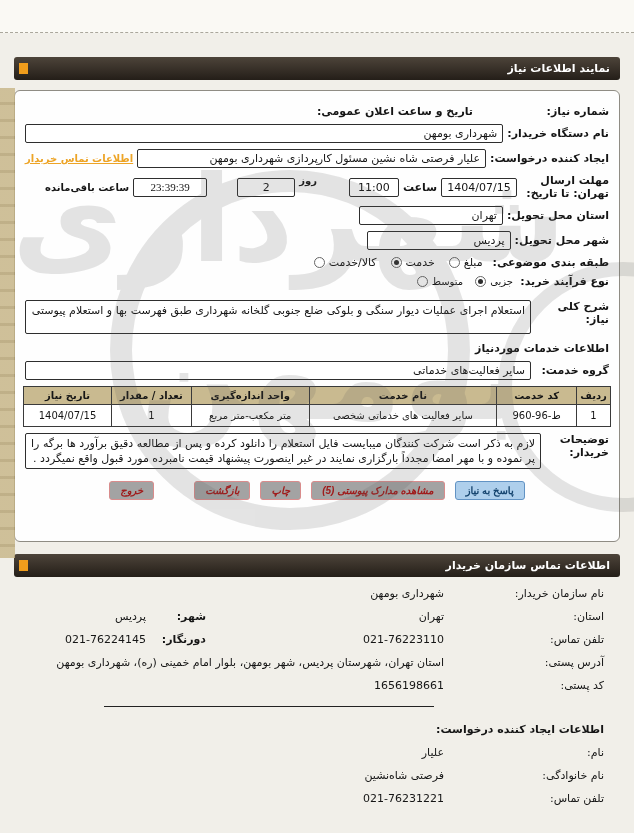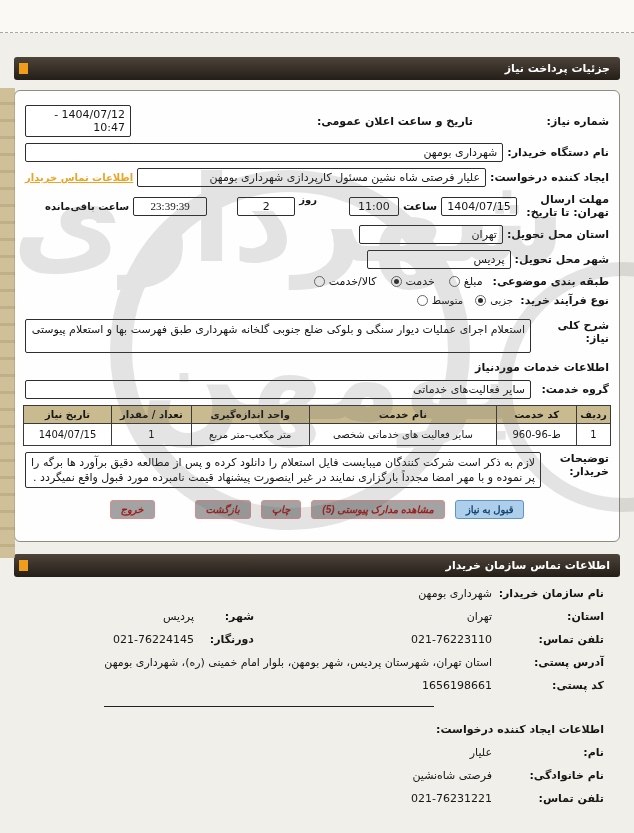--- a/index.html
+++ b/index.html
@@ -50,21 +50,21 @@
   table.svc td { background:#fff; border:1px solid #3a3a3a; padding:5px 3px; text-align:center; }
 
   .btnrow { display:flex; justify-content:center; align-items:center; gap:10px; margin:12px 0 2px; position:relative; z-index:2; }
   .btn { border-radius:3px; padding:3px 10px; font-size:10px; font-weight:bold; border:1px solid; cursor:pointer; white-space:nowrap; }
   .btn.blue { background:#aecfec; border-color:#6293c4; color:#16456f; }
   .btn.pink { background:#a3a3a3; border-color:#d98c8c; color:#a01c1c;font-style:italic; }
   .btn.gapL { margin-right:30px; }
 
   .info { margin:8px 30px 0; font-size:11px; position:relative; z-index:2; }
   .irow { display:flex; align-items:baseline; margin:10px 0; }
-  .ilabel { font-weight:bold; min-width:112px; }
+  .ilabel { font-weight:normal; min-width:112px;margin-left:48px; }
   .ivalue.w { width:238px; }
   .ilabel2 { font-weight:bold; min-width:60px; }
   .divider { border-top:1.5px solid #222; width:330px; margin:14px 170px 10px 0; }
   .creator-heading { font-weight:bold; margin:16px 0 2px; }
 
   
   .watermark { position:absolute; inset:0; z-index:5; pointer-events:none; opacity:.16; }
   .wm-circle { position:absolute; border:22px solid #5d5d5d; border-radius:50%; }
   .wm-c1 { left:110px; top:170px; width:360px; height:360px; }
   .wm-c2 { left:498px; top:262px; width:250px; height:250px; border-width:14px; }
@@ -76,29 +76,28 @@
     background:repeating-linear-gradient(#c6b485 0 14px, #b3a070 14px 17px); opacity:.8;
   }
 </style>
 </head>
 <body>
 
 <div class="top-strip"></div>
 
 <div class="bar">
   <span class="accent"></span>
-  <span>جزئیات پرداخت نیاز</span>
+  <span>نمایند اطلاعات نیاز</span>
 </div>
 
 <div class="panel">
 
   <div class="frow">
     <span class="flabel" style="min-width:92px">شماره نیاز:</span>
     <span class="flabel" style="margin-right:40px">تاریخ و ساعت اعلان عمومی:</span>
-    <span class="fbox" style="width:106px; margin-right:auto;">1404/07/12 - 10:47</span>
   </div>
 
   <div class="frow">
     <span class="flabel" style="min-width:92px">نام دستگاه خریدار:</span>
     <span class="fbox grow">شهرداری بومهن</span>
   </div>
 
   <div class="frow">
     <span class="flabel" style="min-width:102px">ایجاد کننده درخواست:</span>
     <span class="fbox grow">علیار فرصتی شاه نشین مسئول کارپردازی شهرداری بومهن</span>
@@ -188,21 +187,21 @@
       </tr>
     </tbody>
   </table>
 
   <div class="frow top">
     <span class="flabel" style="width:64px; white-space:normal;">توضیحات خریدار:</span>
     <span class="fbox grow" style="min-height:34px; line-height:15px; text-align:justify;">لازم به ذکر است شرکت کنندگان میبایست فایل استعلام را دانلود کرده و پس از مطالعه دقیق برآورد ها برگه را پر نموده و با مهر امضا مجدداً بارگزاری نمایند در غیر اینصورت پیشنهاد قیمت نامبرده مورد قبول واقع نمیگردد .</span>
   </div>
 
   <div class="btnrow">
-    <button class="btn blue">قبول به نیاز</button>
+    <button class="btn blue">پاسخ به نیاز</button>
     <button class="btn pink">مشاهده مدارک پیوستی (5)</button>
     <button class="btn pink">چاپ</button>
     <button class="btn pink">بازگشت</button>
     <button class="btn pink gapL">خروج</button>
   </div>
 
 </div>
 
 <div class="bar" style="margin-top:12px">
   <span class="accent"></span>

